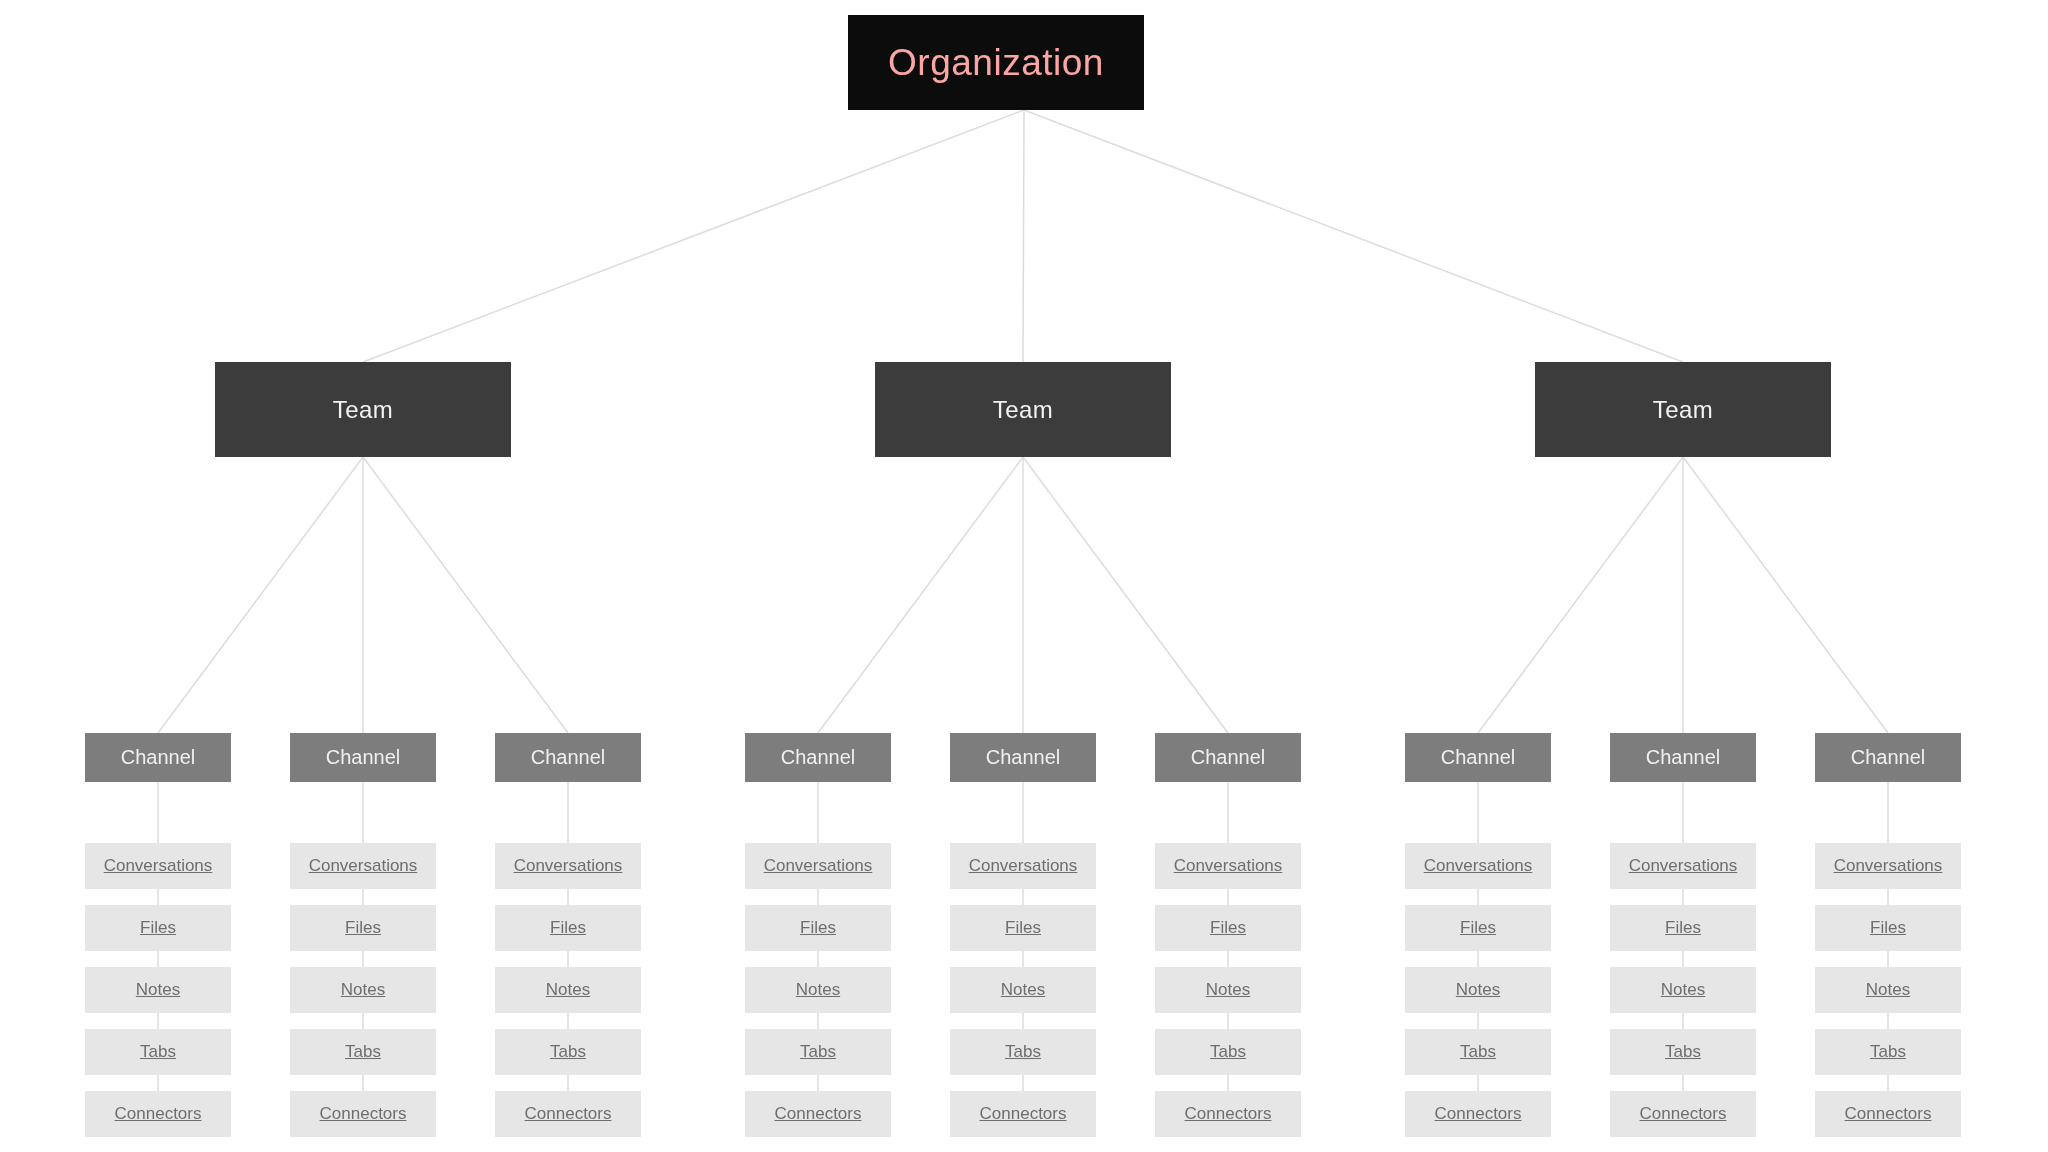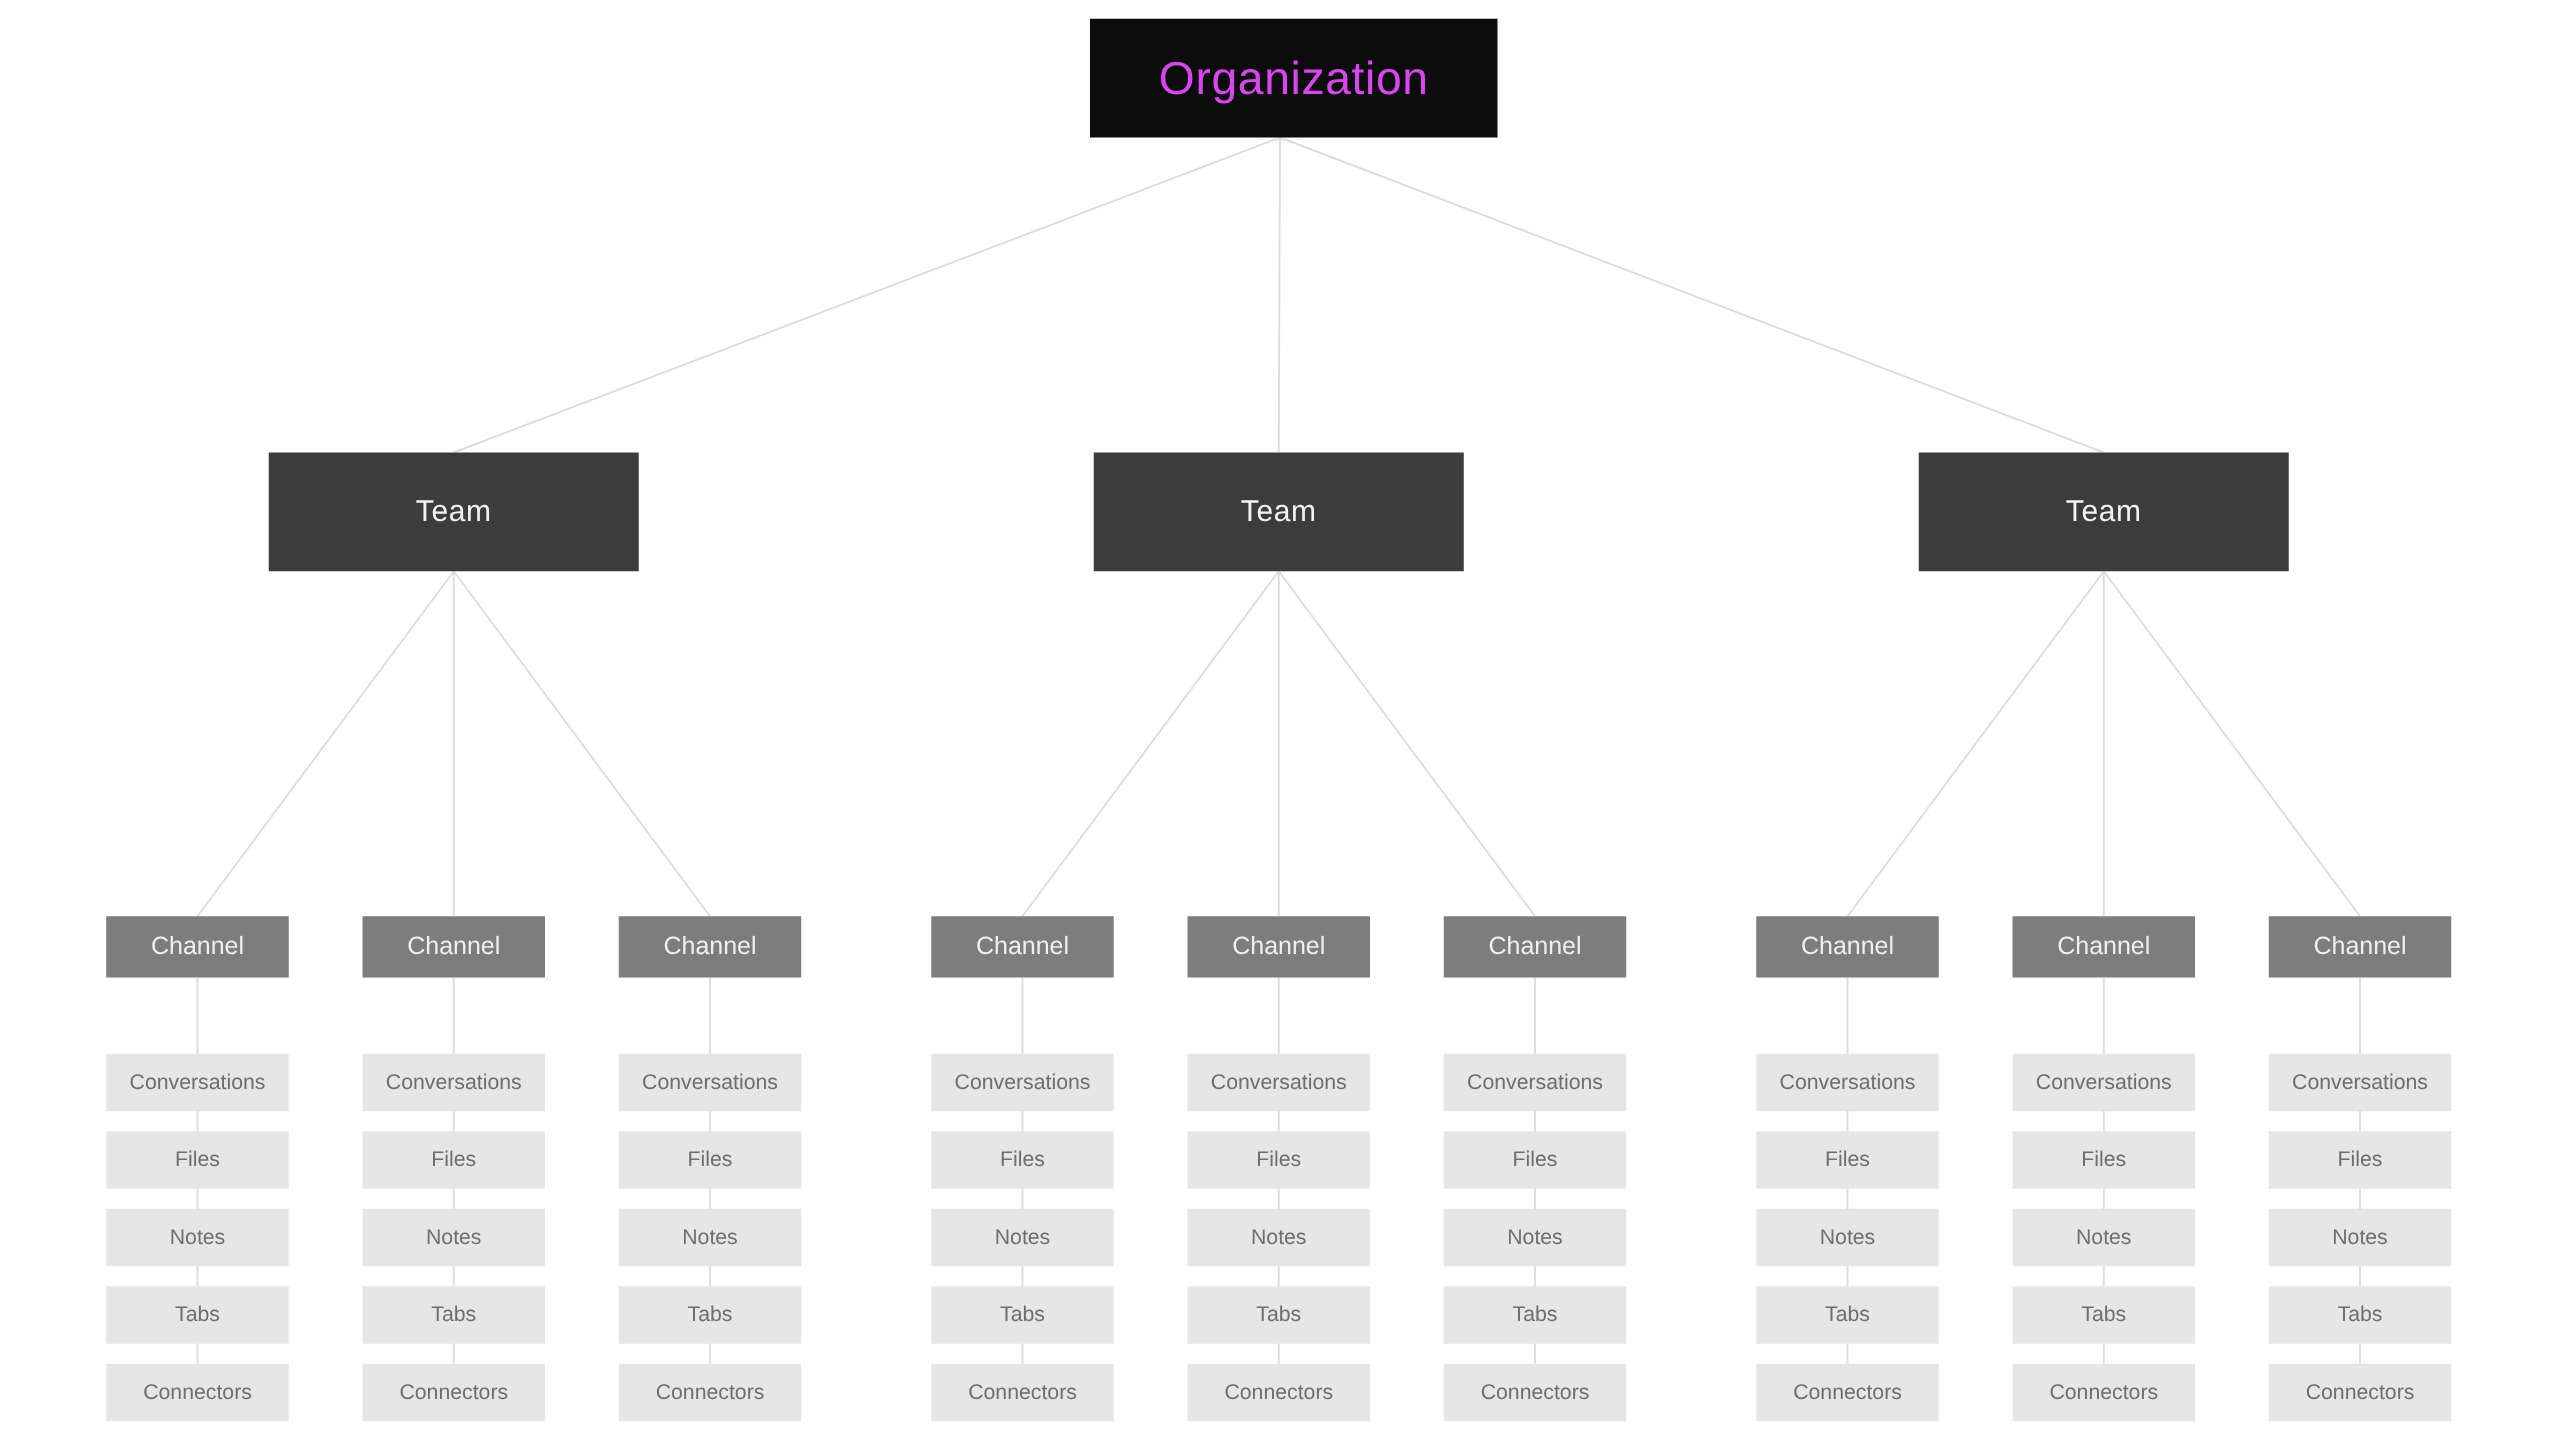--- a/index.html
+++ b/index.html
@@ -40,20 +40,21 @@
     font-weight: 300;
     letter-spacing: 0.5px;
   }
   .node-channel {
     font-size: 20px;
     font-weight: 300;
   }
   .node-item {
     font-size: 17px;
     font-weight: 400;
+    text-decoration: underline;
   }
 </style>
 </head>
 <body>
 
 <div id="stage">
   <svg id="connector-layer" width="2048" height="1152" viewBox="0 0 2048 1152">
       <line x1="1024" y1="110" x2="363" y2="362" stroke="#dcdcdc" stroke-width="1.5"></line>
       <line x1="363" y1="457" x2="158" y2="733" stroke="#dcdcdc" stroke-width="1.5"></line>
       <line x1="158" y1="782" x2="158" y2="1091" stroke="#dcdcdc" stroke-width="1.5"></line>
@@ -69,21 +70,21 @@
       <line x1="1023" y1="457" x2="1228" y2="733" stroke="#dcdcdc" stroke-width="1.5"></line>
       <line x1="1228" y1="782" x2="1228" y2="1091" stroke="#dcdcdc" stroke-width="1.5"></line>
       <line x1="1024" y1="110" x2="1683" y2="362" stroke="#dcdcdc" stroke-width="1.5"></line>
       <line x1="1683" y1="457" x2="1478" y2="733" stroke="#dcdcdc" stroke-width="1.5"></line>
       <line x1="1478" y1="782" x2="1478" y2="1091" stroke="#dcdcdc" stroke-width="1.5"></line>
       <line x1="1683" y1="457" x2="1683" y2="733" stroke="#dcdcdc" stroke-width="1.5"></line>
       <line x1="1683" y1="782" x2="1683" y2="1091" stroke="#dcdcdc" stroke-width="1.5"></line>
       <line x1="1683" y1="457" x2="1888" y2="733" stroke="#dcdcdc" stroke-width="1.5"></line>
       <line x1="1888" y1="782" x2="1888" y2="1091" stroke="#dcdcdc" stroke-width="1.5"></line>
     </svg>
-  <div class="node node-org" style="left: 872px; top: 15px; width: 326px; height: 95px; background: rgb(12, 12, 12); color: #d946ef;">Organization</div>
+  <div class="node node-org" style="left: 848px; top: 15px; width: 296px; height: 95px; background: rgb(12, 12, 12); color: #fca5a5;">Organization</div>
 
 <div class="node node-team" style="background: rgb(60, 60, 60); color: rgb(242, 242, 242); left: 215px; top: 362px; width: 296px; height: 95px;">Team</div>
     <div class="node node-channel" style="background: rgb(125, 125, 125); color: rgb(240, 240, 240); left: 85px; top: 733px; width: 146px; height: 49px;">Channel</div>
     <div class="node node-item" style="background: rgb(230, 230, 230); color: rgb(110, 110, 110); left: 85px; top: 843px; width: 146px; height: 46px;">Conversations</div>
     <div class="node node-item" style="background: rgb(230, 230, 230); color: rgb(110, 110, 110); left: 85px; top: 905px; width: 146px; height: 46px;">Files</div>
     <div class="node node-item" style="background: rgb(230, 230, 230); color: rgb(110, 110, 110); left: 85px; top: 967px; width: 146px; height: 46px;">Notes</div>
     <div class="node node-item" style="background: rgb(230, 230, 230); color: rgb(110, 110, 110); left: 85px; top: 1029px; width: 146px; height: 46px;">Tabs</div>
     <div class="node node-item" style="background: rgb(230, 230, 230); color: rgb(110, 110, 110); left: 85px; top: 1091px; width: 146px; height: 46px;">Connectors</div>
     <div class="node node-channel" style="background: rgb(125, 125, 125); color: rgb(240, 240, 240); left: 290px; top: 733px; width: 146px; height: 49px;">Channel</div>
     <div class="node node-item" style="background: rgb(230, 230, 230); color: rgb(110, 110, 110); left: 290px; top: 843px; width: 146px; height: 46px;">Conversations</div>

